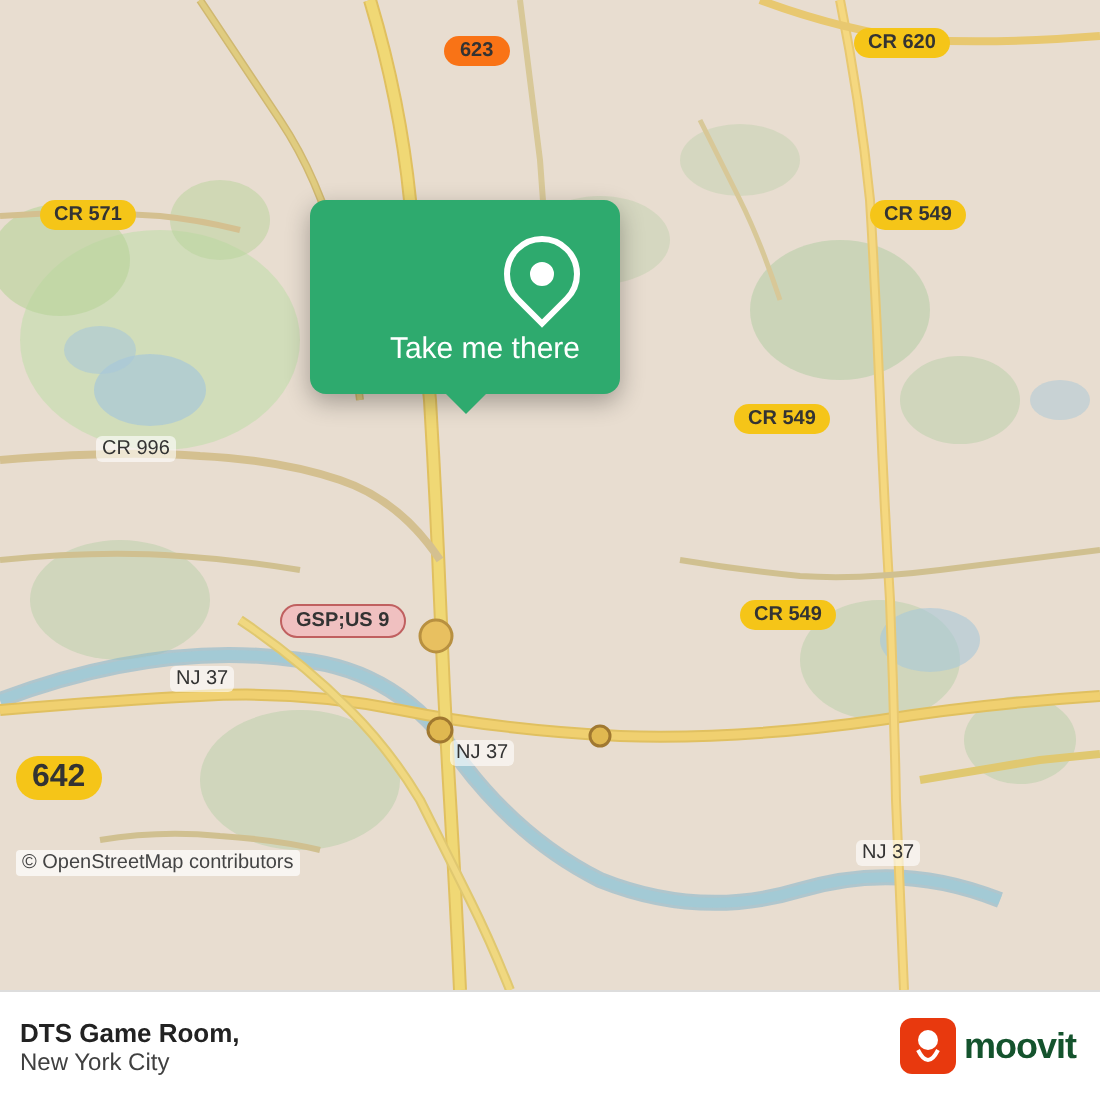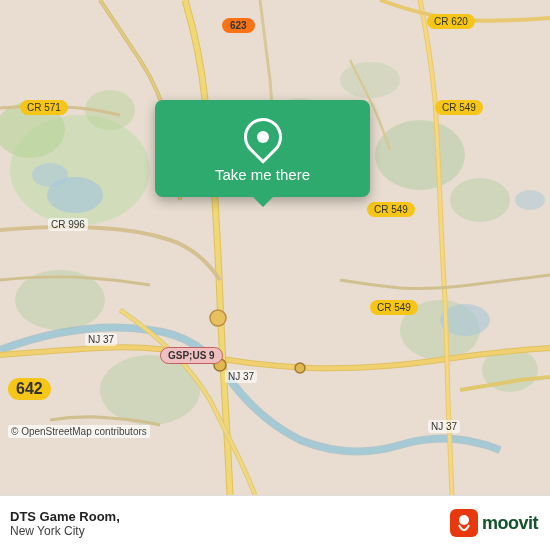--- a/index.html
+++ b/index.html
@@ -25,26 +25,26 @@
       top: 0; left: 0;
       width: 100%;
       height: 100%;
     }
 
     
     .popup-card {
       position: absolute;
       top: 100px;
       left: 155px;
-      width: 215px;
+      width: 155px;
       background-color: #2eaa6e;
       border-radius: 8px;
       display: flex;
       flex-direction: column;
-      align-items: center;
+      align-items: flex-end;
       padding: 18px 20px 14px 20px;
       box-shadow: 0 4px 12px rgba(0,0,0,0.3);
       z-index: 10;
     }
 
     .popup-card::after {
       content: '';
       position: absolute;
       bottom: -10px;
       left: 50%;
@@ -151,21 +151,21 @@
       border-radius: 3px;
       white-space: nowrap;
     }
 
     .route-badge {
       position: absolute;
       background: #f5c518;
       border-radius: 12px;
       padding: 2px 7px;
       font-size: 10px;
-      font-weight: normal;
+      font-weight: bold;
       color: #333;
       white-space: nowrap;
     }
   </style>
 </head>
 <body>
 
 <div id="map-container">
 
   <svg class="map-svg" viewBox="0 0 550 495" xmlns="http://www.w3.org/2000/svg">
@@ -232,21 +232,21 @@
   <div class="route-badge" style="top:300px; left:370px;">CR 549</div>
   <div class="road-label" style="top:218px; left:48px;">CR 996</div>
   <div class="road-label" style="top:333px; left:85px;">NJ 37</div>
   <div class="road-label" style="top:370px; left:225px;">NJ 37</div>
   <div class="road-label" style="top:420px; left:428px;">NJ 37</div>
 
   <div class="route-badge" style="top:18px; left:222px; background:#f97316; padding:2px 8px; border-radius:12px; font-size:10px; font-weight:bold;">623</div>
 
   <div class="route-badge" style="top:378px; left:8px; background:#f5c518; padding:2px 8px; border-radius:12px; font-size:16px; font-weight:bold;">642</div>
 
-  <div style="position:absolute; top:302px; left:160px; background:#f0c0c0; border:1px solid #c06060; border-radius:10px; padding:2px 7px; font-size:10px; font-weight:bold; color:#333; white-space:nowrap; z-index:5;margin-top:45px;">GSP;US 9</div>
+  <div style="position:absolute; top:302px; left:140px; background:#f0c0c0; border:1px solid #c06060; border-radius:10px; padding:2px 7px; font-size:10px; font-weight:bold; color:#333; white-space:nowrap; z-index:5;">GSP;US 9</div>
 
   <div class="popup-card">
     <div class="location-icon"></div>
     <div class="popup-label">Take me there</div>
   </div>
 
   <div class="osm-credit">© OpenStreetMap contributors</div>
 </div>
 
 <div id="bottom-bar">

